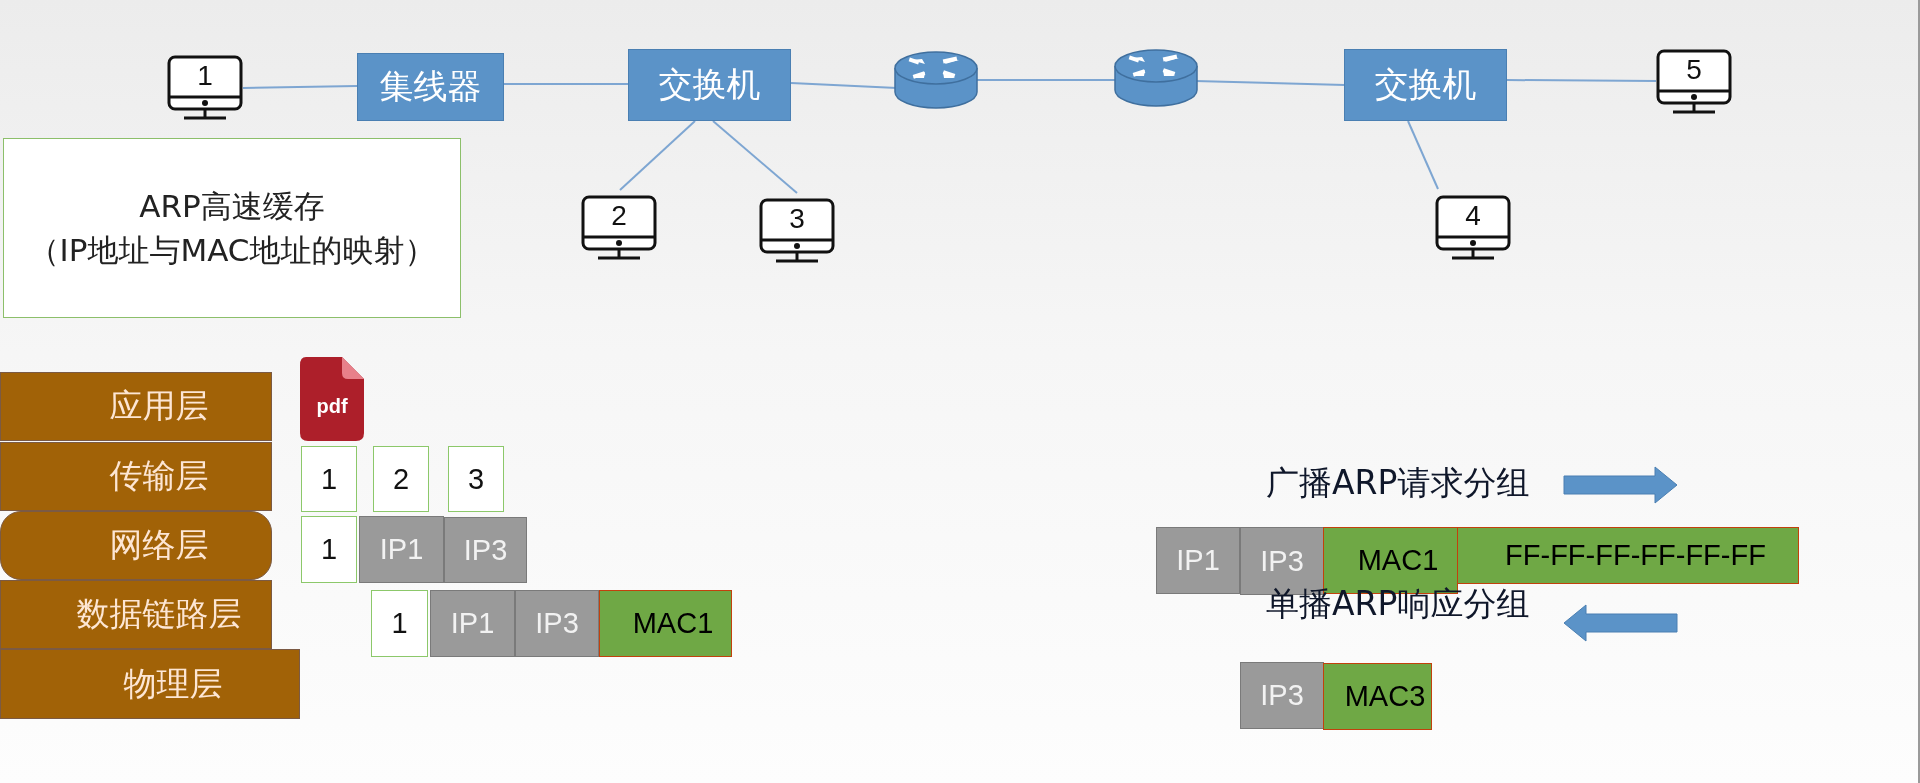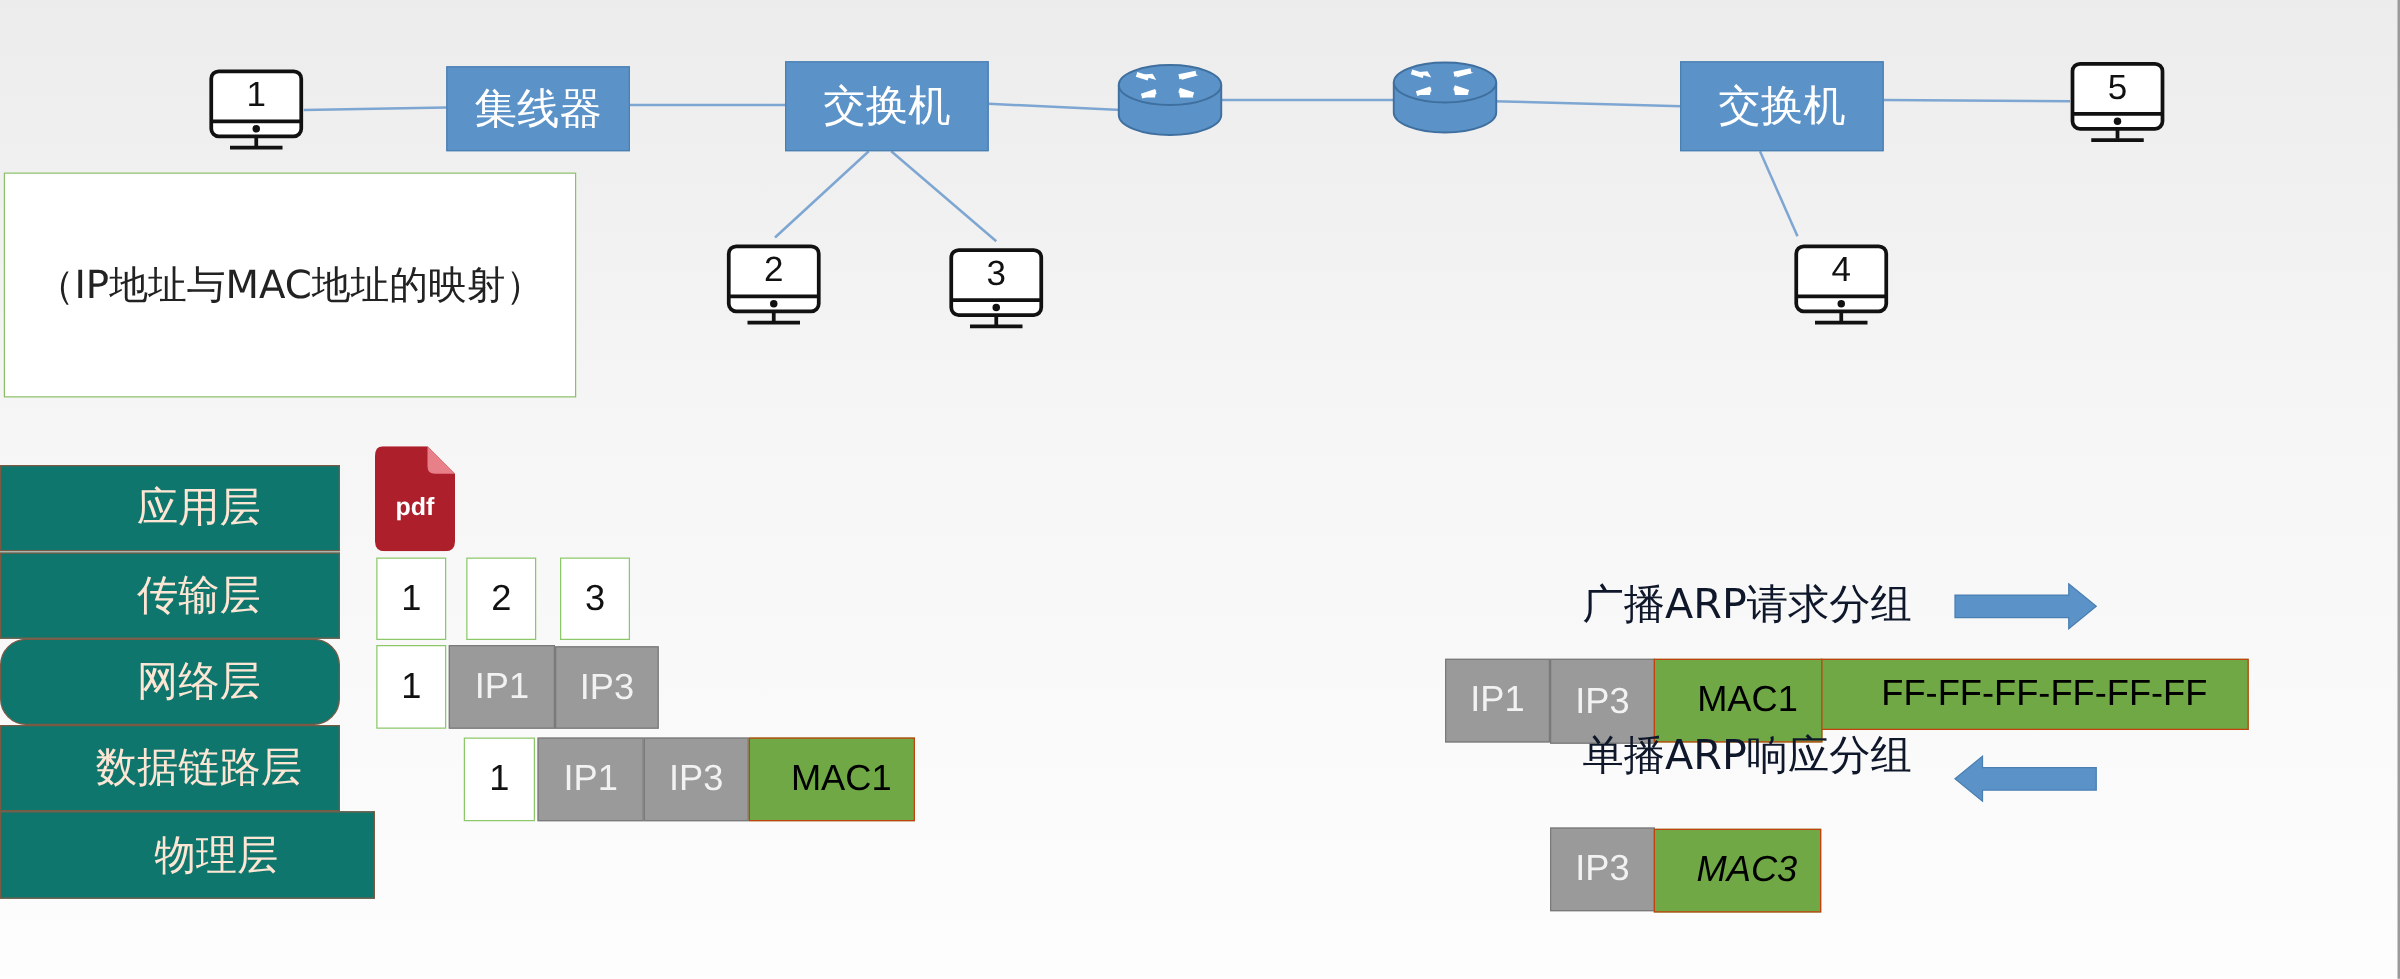--- a/index.html
+++ b/index.html
@@ -23,21 +23,21 @@
   }
   .router { position: absolute; width: 86px; height: 62px; }
   .cache-box {
     position: absolute; left: 3px; top: 138px; width: 458px; height: 180px;
     background: #fff; border: 1.5px solid #8cbf6a; box-sizing: border-box;
     display: flex; flex-direction: column; align-items: center; justify-content: center;
     font-size: 31px; color: #222; line-height: 44px;
   }
   .layer {
     position: absolute; left: 0; width: 272px; height: 69px;
-    background: #0f766e; border: 1px solid #7b5a44; box-sizing: border-box;
+    background: #a16207; border: 1px solid #7b5a44; box-sizing: border-box;
     color: #fde6d4; font-size: 33px; display: flex; align-items: center; justify-content: center; padding-left: 46px;
   }
   .cell {
     position: absolute; box-sizing: border-box; display: flex; align-items: center; justify-content: center;
     font-size: 29px; font-family: "Liberation Sans", sans-serif;
   }
   .cell.white { background: #fff; border: 1.5px solid #8cc86a; color: #111; }
   .cell.gray { background: #9a9a9a; border: 1px solid #7a7a7a; color: #f2f2f2; }
   .cell.green { background: #6fa845; border: 1px solid #c2410c; color: #000000; padding-left: 15px; }
   .label {
@@ -161,20 +161,21 @@
         <rect x="50" y="10" width="14" height="4" transform="rotate(-12 57 12)"></rect>
       <path d="M20 30 l12 -6 -1 6 z"></path>
         <rect x="20" y="25" width="12" height="4" transform="rotate(-18 26 27)"></rect>
       <path d="M62 30 l-12 -6 1 6 z"></path>
         <rect x="50" y="24" width="12" height="4" transform="rotate(18 56 26)"></rect>
     </g>
   </g>
 </svg>
 
 <div class="cache-box">
+  <div>ARP高速缓存</div>
   <div>（IP地址与MAC地址的映射）</div>
 </div>
 
 <div class="layer" style="top:372px;">
     <span>应用层</span>
   </div>
 <div class="layer" style="top:442px;">
     <span>传输层</span>
   </div>
 <div class="layer" style="top:511px;border-radius:21px;">
@@ -247,15 +248,15 @@
   </div>
 
 <div class="label" style="left:1266px;top:582px;">单播ARP响应分组</div>
 <svg class="arrow" style="left:1563px;top:604px;" width="115" height="38">
   <path d="M114 10 L23 10 L23 1 L1 19 L23 37 L23 28 L114 28 Z" fill="#5b93c8" stroke="#4a7fb2" stroke-width="1"></path>
 </svg>
 
 <div class="cell gray" style="left:1240px;top:662px;width:84px;height:67px;">
     <span>IP3</span>
   </div>
-<div class="cell green" style="left:1323px;top:663px;width:134px;height:67px;font-style:italic;">
+<div class="cell green" style="left:1323px;top:663px;width:109px;height:67px;">
     <span>MAC3</span>
   </div>
 
 </body></html>

